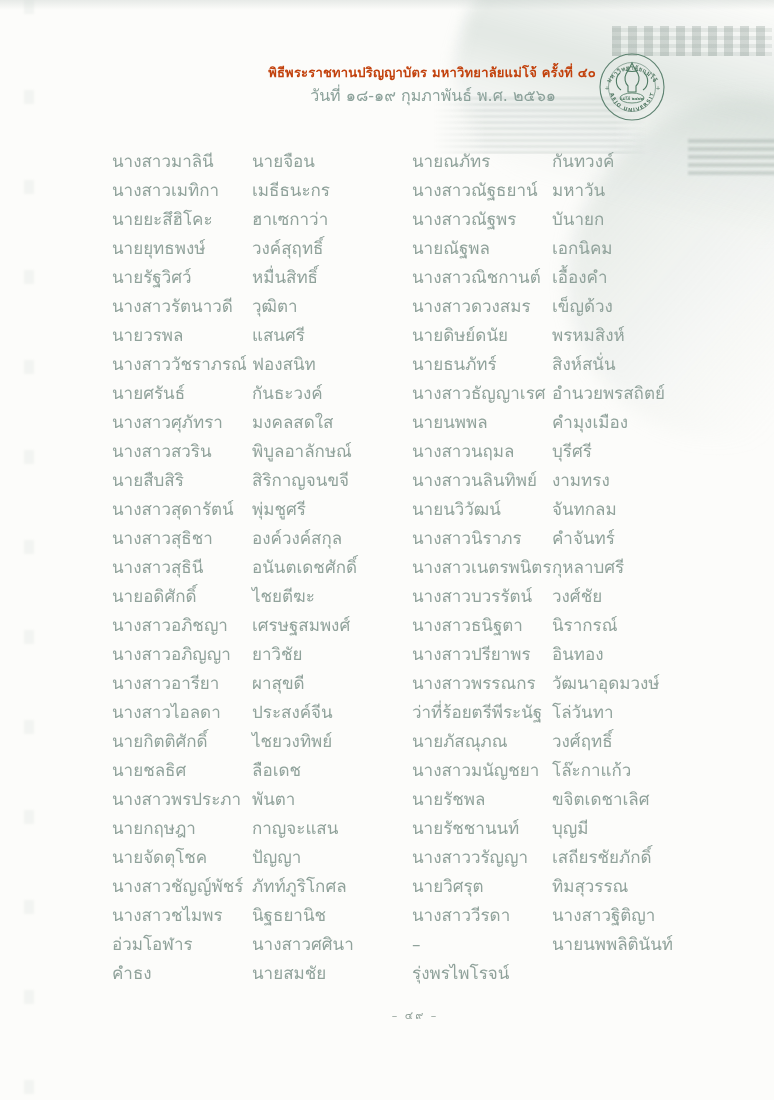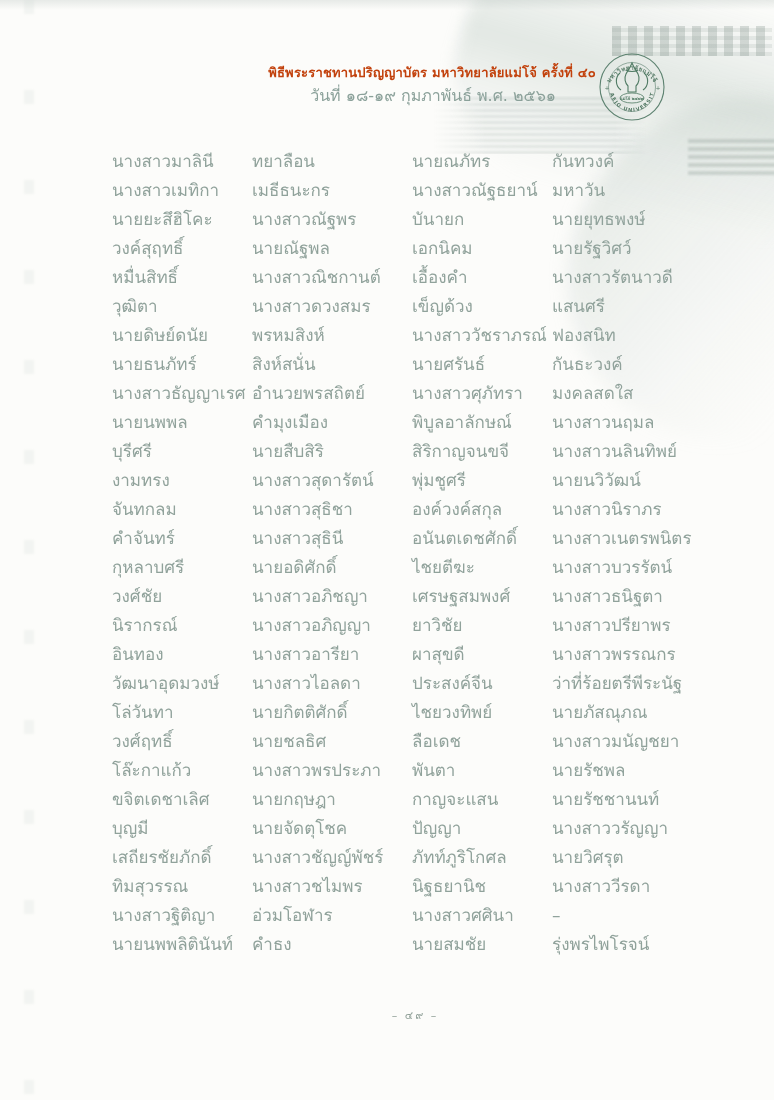--- a/index.html
+++ b/index.html
@@ -95,57 +95,60 @@
       <path d="M23 40 C17 36 17 27 22 23"></path>
       <path d="M45 40 C51 36 51 27 46 23"></path>
       <path d="M28 20 C31 22 37 22 40 20"></path>
     </g>
     <ellipse cx="34" cy="48" rx="12" ry="5" fill="none" stroke="#4f7a63" stroke-width="0.8"></ellipse>
     <text x="34" y="50" font-size="4.2" fill="#4f7a63" text-anchor="middle" font-weight="bold">แม่โจ้ ๒๔๗๗</text>
   </svg>
 
   <div class="names">
       <div class="cell c0">นางสาวมาลินี</div>
-      <div class="cell c1">ทยาลือน</div>
+      <div class="cell c1">นายจือน</div>
       <div class="cell c2">นายณภัทร</div>
       <div class="cell c3">กันทวงค์</div>
       <div class="cell c0">นางสาวเมทิกา</div>
       <div class="cell c1">เมธีธนะกร</div>
       <div class="cell c2">นางสาวณัฐธยาน์</div>
       <div class="cell c3">มหาวัน</div>
       <div class="cell c0">นายยะสึฮิโคะ</div>
+      <div class="cell c1">ฮาเซกาว่า</div>
       <div class="cell c2">นางสาวณัฐพร</div>
       <div class="cell c3">บันายก</div>
       <div class="cell c0">นายยุทธพงษ์</div>
       <div class="cell c1">วงค์สุฤทธิ์</div>
       <div class="cell c2">นายณัฐพล</div>
       <div class="cell c3">เอกนิคม</div>
       <div class="cell c0">นายรัฐวิศว์</div>
       <div class="cell c1">หมื่นสิทธิ์</div>
       <div class="cell c2">นางสาวณิชกานต์</div>
       <div class="cell c3">เอื้องคำ</div>
       <div class="cell c0">นางสาวรัตนาวดี</div>
       <div class="cell c1">วุฒิตา</div>
       <div class="cell c2">นางสาวดวงสมร</div>
       <div class="cell c3">เข็ญด้วง</div>
+      <div class="cell c0">นายวรพล</div>
       <div class="cell c1">แสนศรี</div>
       <div class="cell c2">นายดิษย์ดนัย</div>
       <div class="cell c3">พรหมสิงห์</div>
       <div class="cell c0">นางสาววัชราภรณ์</div>
       <div class="cell c1">ฟองสนิท</div>
       <div class="cell c2">นายธนภัทร์</div>
       <div class="cell c3">สิงห์สนั่น</div>
       <div class="cell c0">นายศรันธ์</div>
       <div class="cell c1">กันธะวงค์</div>
       <div class="cell c2">นางสาวธัญญาเรศ</div>
       <div class="cell c3">อำนวยพรสถิตย์</div>
       <div class="cell c0">นางสาวศุภัทรา</div>
       <div class="cell c1">มงคลสดใส</div>
       <div class="cell c2">นายนพพล</div>
       <div class="cell c3">คำมุงเมือง</div>
+      <div class="cell c0">นางสาวสวริน</div>
       <div class="cell c1">พิบูลอาลักษณ์</div>
       <div class="cell c2">นางสาวนฤมล</div>
       <div class="cell c3">บุรีศรี</div>
       <div class="cell c0">นายสืบสิริ</div>
       <div class="cell c1">สิริกาญจนขจี</div>
       <div class="cell c2">นางสาวนลินทิพย์</div>
       <div class="cell c3">งามทรง</div>
       <div class="cell c0">นางสาวสุดารัตน์</div>
       <div class="cell c1">พุ่มชูศรี</div>
       <div class="cell c2">นายนวิวัฒน์</div>

